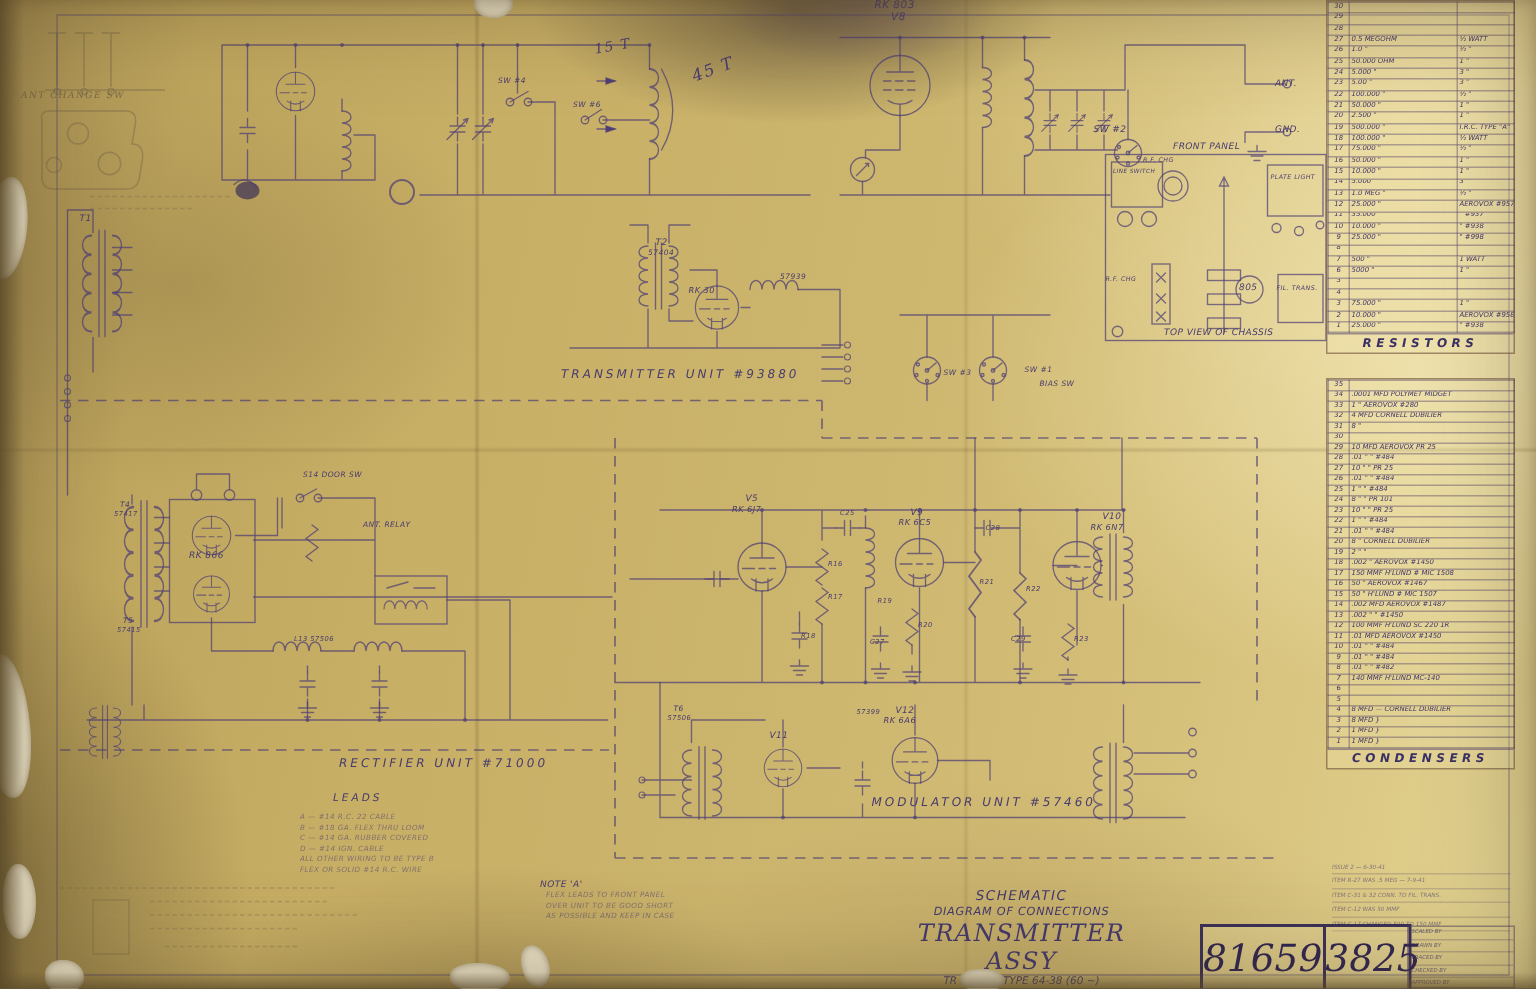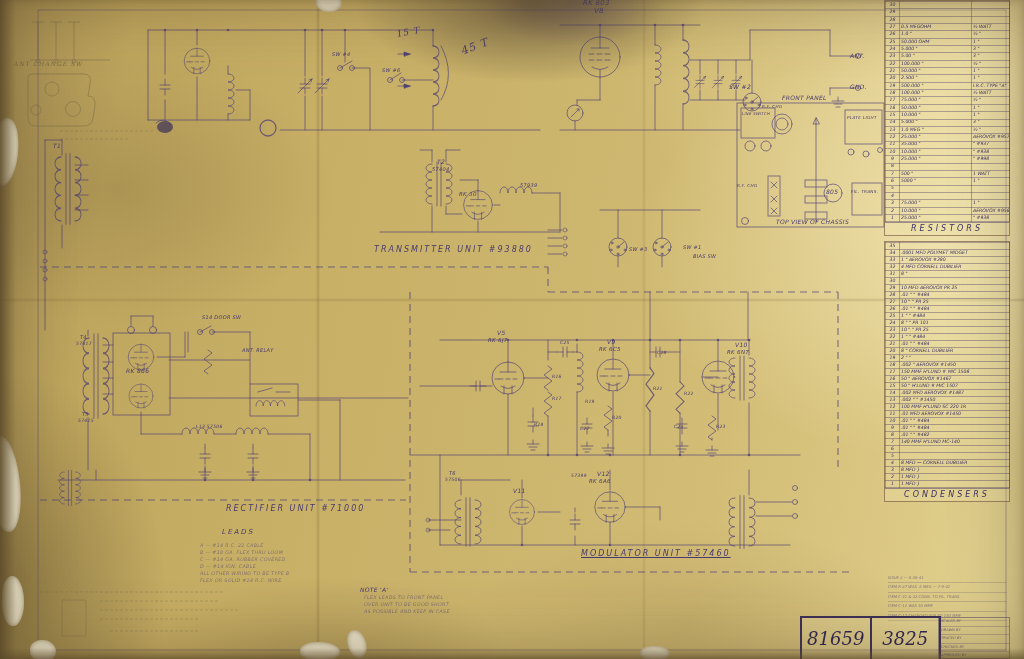--- a/index.html
+++ b/index.html
@@ -31,30 +31,30 @@
   .lbl.pencil{color:#6d5f41;opacity:.8;}
   .lbl.faint{opacity:.55;}
   .lbl.sp{letter-spacing:2px;}
   .tbl{position:absolute;background:rgba(240,229,176,.28);border:1px solid rgba(96,64,48,.55);}
   .tbl table{border-collapse:collapse;table-layout:fixed;width:100%;}
   .tbl td{border:0.5px solid rgba(75,58,105,.4);font-size:4.6px;line-height:1;
           font-style:italic;color:#3e3366;white-space:nowrap;overflow:hidden;padding:0 1px;}
   .tbl td.num{text-align:center;}
   .tbl-res tr{height:7.35px;} .tbl-con tr{height:7px;}
   .tbl-cap{height:12px;border-top:0.5px solid rgba(75,58,105,.5);text-align:center;
-           font-size:8px;font-style:italic;letter-spacing:3px;color:#3b3065;line-height:12px;}
+           font-size:8px;font-style:italic;letter-spacing:3px;color:#3b3065;line-height:12px;font-weight:bold;}
   .sheet-title{position:absolute;left:586px;top:593px;width:190px;text-align:center;color:#43386e;}
   .st1{font-size:9px;font-style:italic;letter-spacing:1px;}
   .st2{font-size:7.5px;font-style:italic;letter-spacing:.5px;}
   .st3{font-size:16px;font-family:"DejaVu Serif",serif;font-style:italic;letter-spacing:1px;}
   .st4{font-size:7px;font-style:italic;}
   .numbox{position:absolute;left:800px;top:616px;width:137px;height:41px;border:2px solid #3a2f58;
           display:flex;background:rgba(236,224,170,.25);}
   .numbox .cell{flex:1;display:flex;align-items:center;justify-content:center;
-          font-family:"DejaVu Serif",serif;font-style:italic;font-size:18px;color:#2e2452;}
+          font-family:"DejaVu Serif",serif;font-style:italic;font-size:25px;color:#2e2452;}
   .numbox .cell:first-child{border-right:2px solid #3a2f58;}
   .revblock{position:absolute;left:888px;top:574px;width:119px;height:42px;}
   .revblock div{font-size:3.8px;line-height:8.4px;height:8.4px;font-style:italic;color:#453a6b;
           opacity:.6;border-bottom:0.5px solid rgba(70,55,100,.35);white-space:nowrap;overflow:hidden;}
   .signblock{position:absolute;left:938px;top:617px;width:70px;height:40px;border:1px solid rgba(70,55,100,.5);}
   .signblock div{font-size:3.6px;line-height:7.6px;height:7.6px;font-style:italic;color:#453a6b;opacity:.75;
           border-bottom:0.5px solid rgba(70,55,100,.35);padding-left:2px;white-space:nowrap;}
 </style>
 </head>
 <body>
@@ -358,21 +358,21 @@
       <span class="lbl ink" style="left: 534px; top: 423px; font-size: 4.5px;">R18</span>
       <span class="lbl ink" style="left: 585px; top: 400px; font-size: 4.5px;">R19</span>
       <span class="lbl ink" style="left: 612px; top: 416px; font-size: 4.5px;">R20</span>
       <span class="lbl ink" style="left: 653px; top: 387px; font-size: 4.5px;">R21</span>
       <span class="lbl ink" style="left: 684px; top: 392px; font-size: 4.5px;">R22</span>
       <span class="lbl ink" style="left: 716px; top: 425px; font-size: 4.5px;">R23</span>
       <span class="lbl ink" style="left: 560px; top: 341px; font-size: 4.5px;">C25</span>
       <span class="lbl ink" style="left: 580px; top: 427px; font-size: 4.5px;">C27</span>
       <span class="lbl ink" style="left: 657px; top: 351px; font-size: 4.5px;">C28</span>
       <span class="lbl ink" style="left: 674px; top: 425px; font-size: 4.5px;">C29</span>
-      <span class="lbl sp" style="left: 581px; top: 550px; font-size: 8px; text-decoration: underline;">MODULATOR UNIT #57460</span>
+      <span class="lbl sp" style="left: 581px; top: 531px; font-size: 8px;">MODULATOR UNIT #57460</span>
       <span class="lbl pencil hand" style="left: 14px; top: 61px; font-size: 6px;">ANT CHANGE SW</span>
       <span class="lbl sp" style="left: 222px; top: 529px; font-size: 7px;">LEADS</span>
       <span class="lbl faint" style="left: 200px; top: 543px; font-size: 4.8px;">A — #14 R.C. 22 CABLE</span>
       <span class="lbl faint" style="left: 200px; top: 550px; font-size: 4.8px;">B — #18 GA. FLEX THRU LOOM</span>
       <span class="lbl faint" style="left: 200px; top: 557px; font-size: 4.8px;">C — #14 GA. RUBBER COVERED</span>
       <span class="lbl faint" style="left: 200px; top: 564px; font-size: 4.8px;">D — #14 IGN. CABLE</span>
       <span class="lbl faint" style="left: 200px; top: 571px; font-size: 4.8px;">ALL OTHER WIRING TO BE TYPE B</span>
       <span class="lbl faint" style="left: 200px; top: 578px; font-size: 4.8px;">FLEX OR SOLID #14 R.C. WIRE</span>
       <span class="lbl ink" style="left: 360px; top: 587px; font-size: 6px;">NOTE 'A'</span>
       <span class="lbl faint" style="left: 364px; top: 595px; font-size: 4.8px;">FLEX LEADS TO FRONT PANEL</span>
@@ -536,21 +536,21 @@
           <tr>
             <td class="num">1</td>
             <td>25.000  "</td>
             <td>"  #938</td>
           </tr>
         </tbody>
     </table>
     <div class="tbl-cap">RESISTORS</div>
   </div>
 
-  <div class="tbl tbl-con" style="left:884px;top:241px;width:124px;">
+  <div class="tbl tbl-con" style="left:884px;top:252px;width:124px;">
     <table>
       <colgroup>
           <col style="width:14px">
           <col style="width:110px">
         </colgroup>
       <tbody>
           <tr>
             <td class="num">35</td>
             <td></td>
           </tr>
@@ -688,20 +688,26 @@
           </tr>
           <tr>
             <td class="num">1</td>
             <td>1 MFD }</td>
           </tr>
         </tbody>
     </table>
     <div class="tbl-cap">CONDENSERS</div>
   </div>
 
+  <div class="sheet-title">
+    <div class="st1">SCHEMATIC</div>
+    <div class="st2">DIAGRAM OF CONNECTIONS</div>
+    <div class="st3">TRANSMITTER ASSY</div>
+    <div class="st4">TR 200 MS TYPE 64-38 (60 ~)</div>
+  </div>
 
   <div class="revblock">
       <div>ISSUE 2 — 6-30-41</div>
       <div>ITEM R-27 WAS .5 MEG — 7-9-41</div>
       <div>ITEM C-31 &amp; 32 CONN. TO FIL. TRANS.</div>
       <div>ITEM C-12 WAS 50 MMF</div>
       <div>ITEM C-17 CHANGED 500 TO 150 MMF</div>
     </div>
 
   <div class="numbox">

